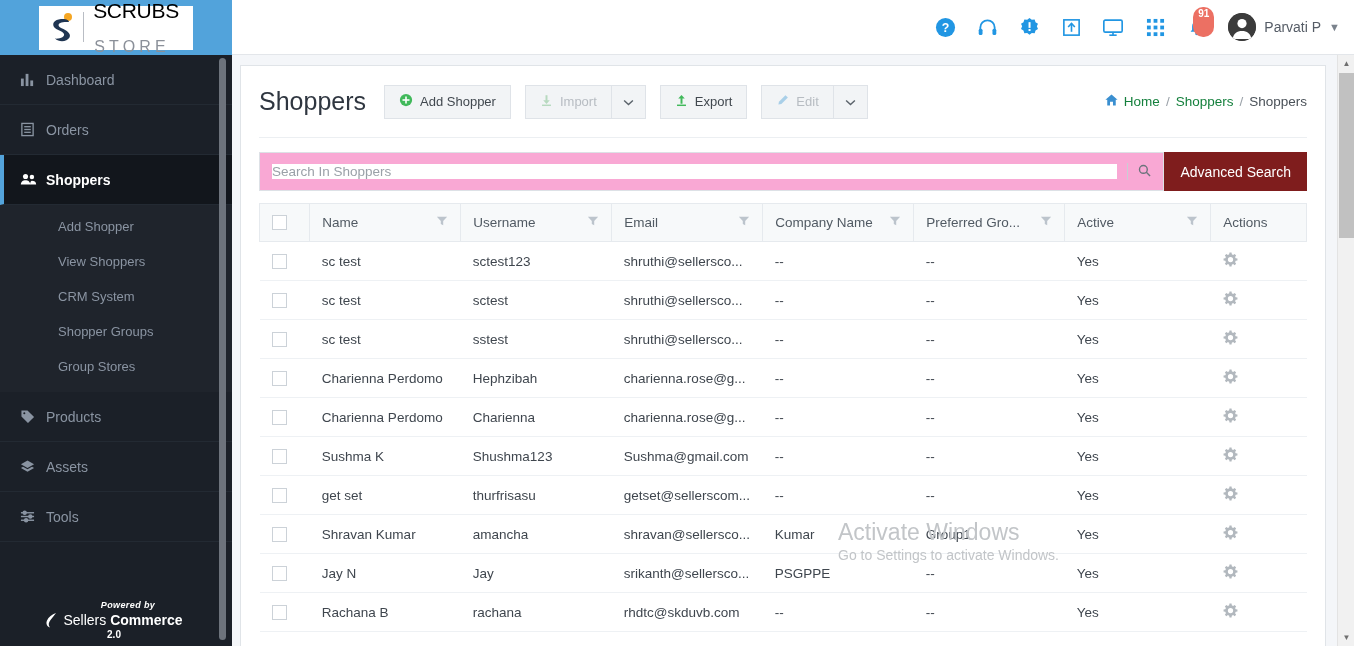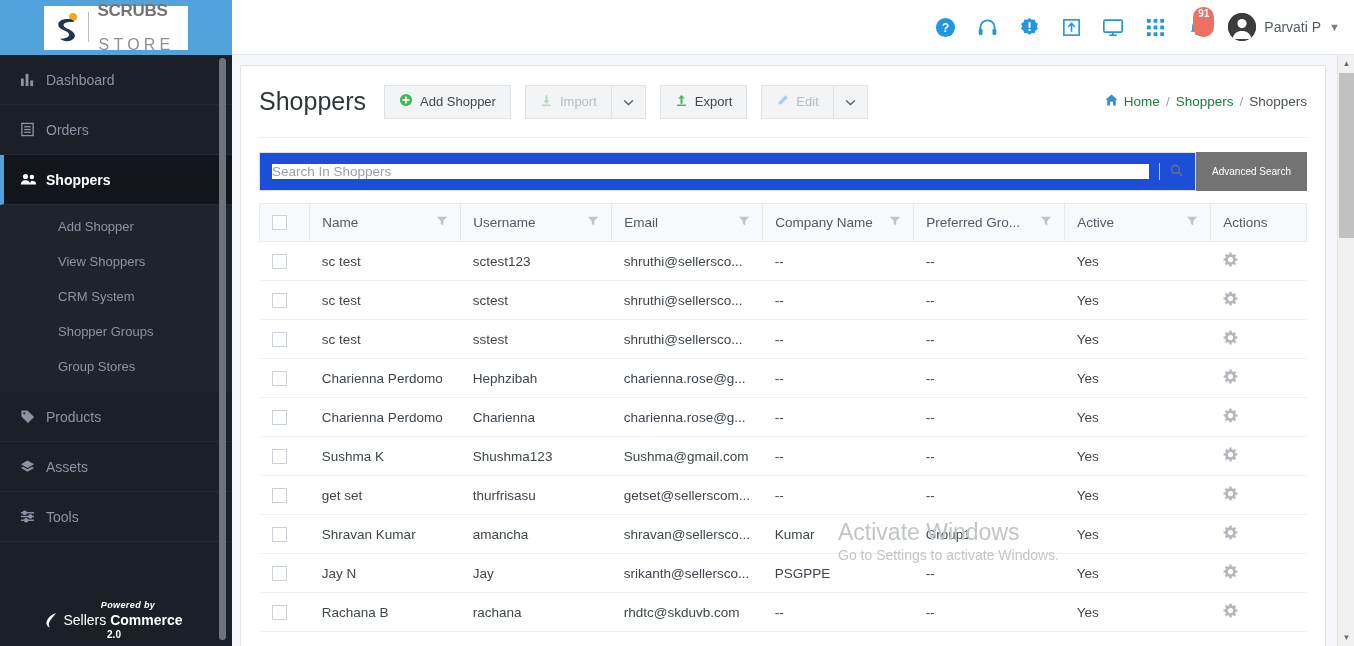--- a/index.html
+++ b/index.html
@@ -31,21 +31,21 @@
   .brand-mark {
     position: relative; width: 26px; height: 32px;
     margin-right: 8px;
   }
   .brand-mark svg { display: block; }
   .brand-divider {
     width: 1px; height: 30px; background: #b9bdc4; margin-right: 9px;
   }
   .brand-words { line-height: 1; }
   .brand-top {
-    font-size: 17px; font-weight: bold; color: #737373;
+    font-size: 21px; font-weight: normal; color: #000000;
     letter-spacing: -0.3px; font-family: "Liberation Sans", sans-serif;
   }
   .brand-bot {
     font-size: 16px; color: #8b9099; letter-spacing: 4.2px;
     margin-top: 18px; padding-left: 1px;
   }
 
   .nav { position: relative; }
   .nav-item {
     display: flex; align-items: center;
@@ -155,32 +155,32 @@
     margin-left: auto; font-size: 13.5px; color: #4a5158;
     display: flex; align-items: center; gap: 6px;
   }
   .breadcrumb a { color: #15803d; text-decoration: none; }
   .breadcrumb .sl { color: #9aa1a8; }
   .home-ico { color: #3a8fd0; font-size: 13px; }
 
   
   .searchrow { display: flex; margin: 14px 0 12px 0; height: 39px; }
   .searchbox {
-    flex: 1; border: 1px solid #dde1e6; background: #1d4ed8;
+    flex: 1; border: 1px solid #dde1e6; background: #f9a8d4;
     display: flex; align-items: center; padding: 0 8px 0 12px;
   }
   .searchbox input {
     flex: 1; border: none; outline: none; font-size: 13.5px;
     color: #3c434a; font-family: "Liberation Sans", sans-serif;
   }
   .searchbox input::placeholder { color: #9aa1a8; }
   .vbar { width: 1px; height: 17px; background: #c9ced4; margin: 0 10px; }
   .s-ico { color: #6b737b; font-size: 13px; padding-right: 4px; cursor: pointer; }
   .adv-btn {
-    background: #737373; color: #fff; font-size: 10px;
+    background: #7f1d1d; color: #fff; font-size: 14px;
     display: flex; align-items: center; padding: 0 16px; cursor: pointer;
     white-space: nowrap;
   }
 
   
   .tbl { width: 100%; border-collapse: collapse; table-layout: fixed; }
   .tbl th {
     background: #f7f9fa; border: 1px solid #e6eaee;
     height: 38px; text-align: left; font-size: 13.5px;
     color: #515a63; font-weight: normal; padding: 0 12px;

